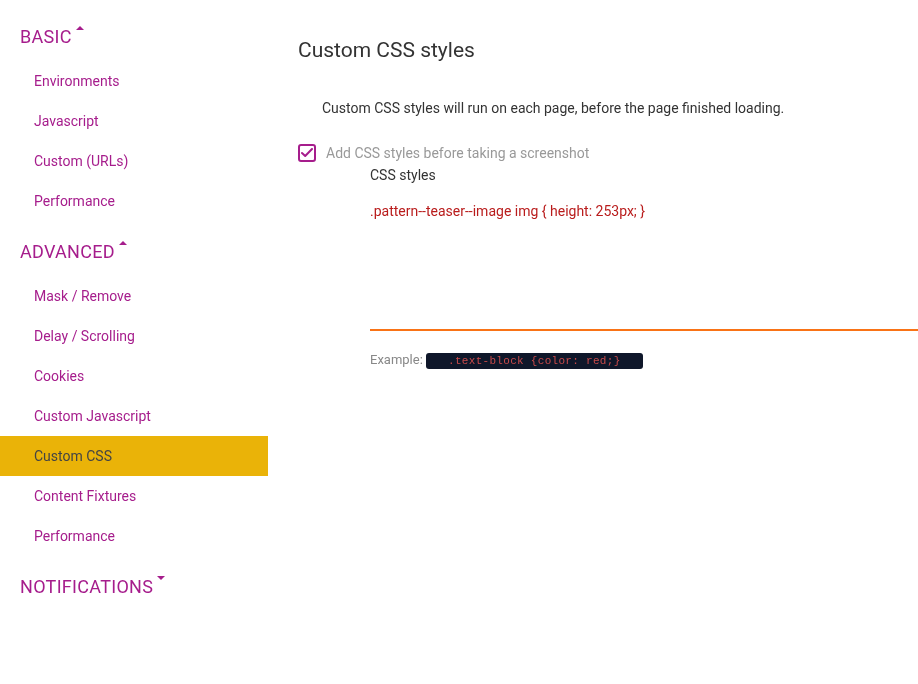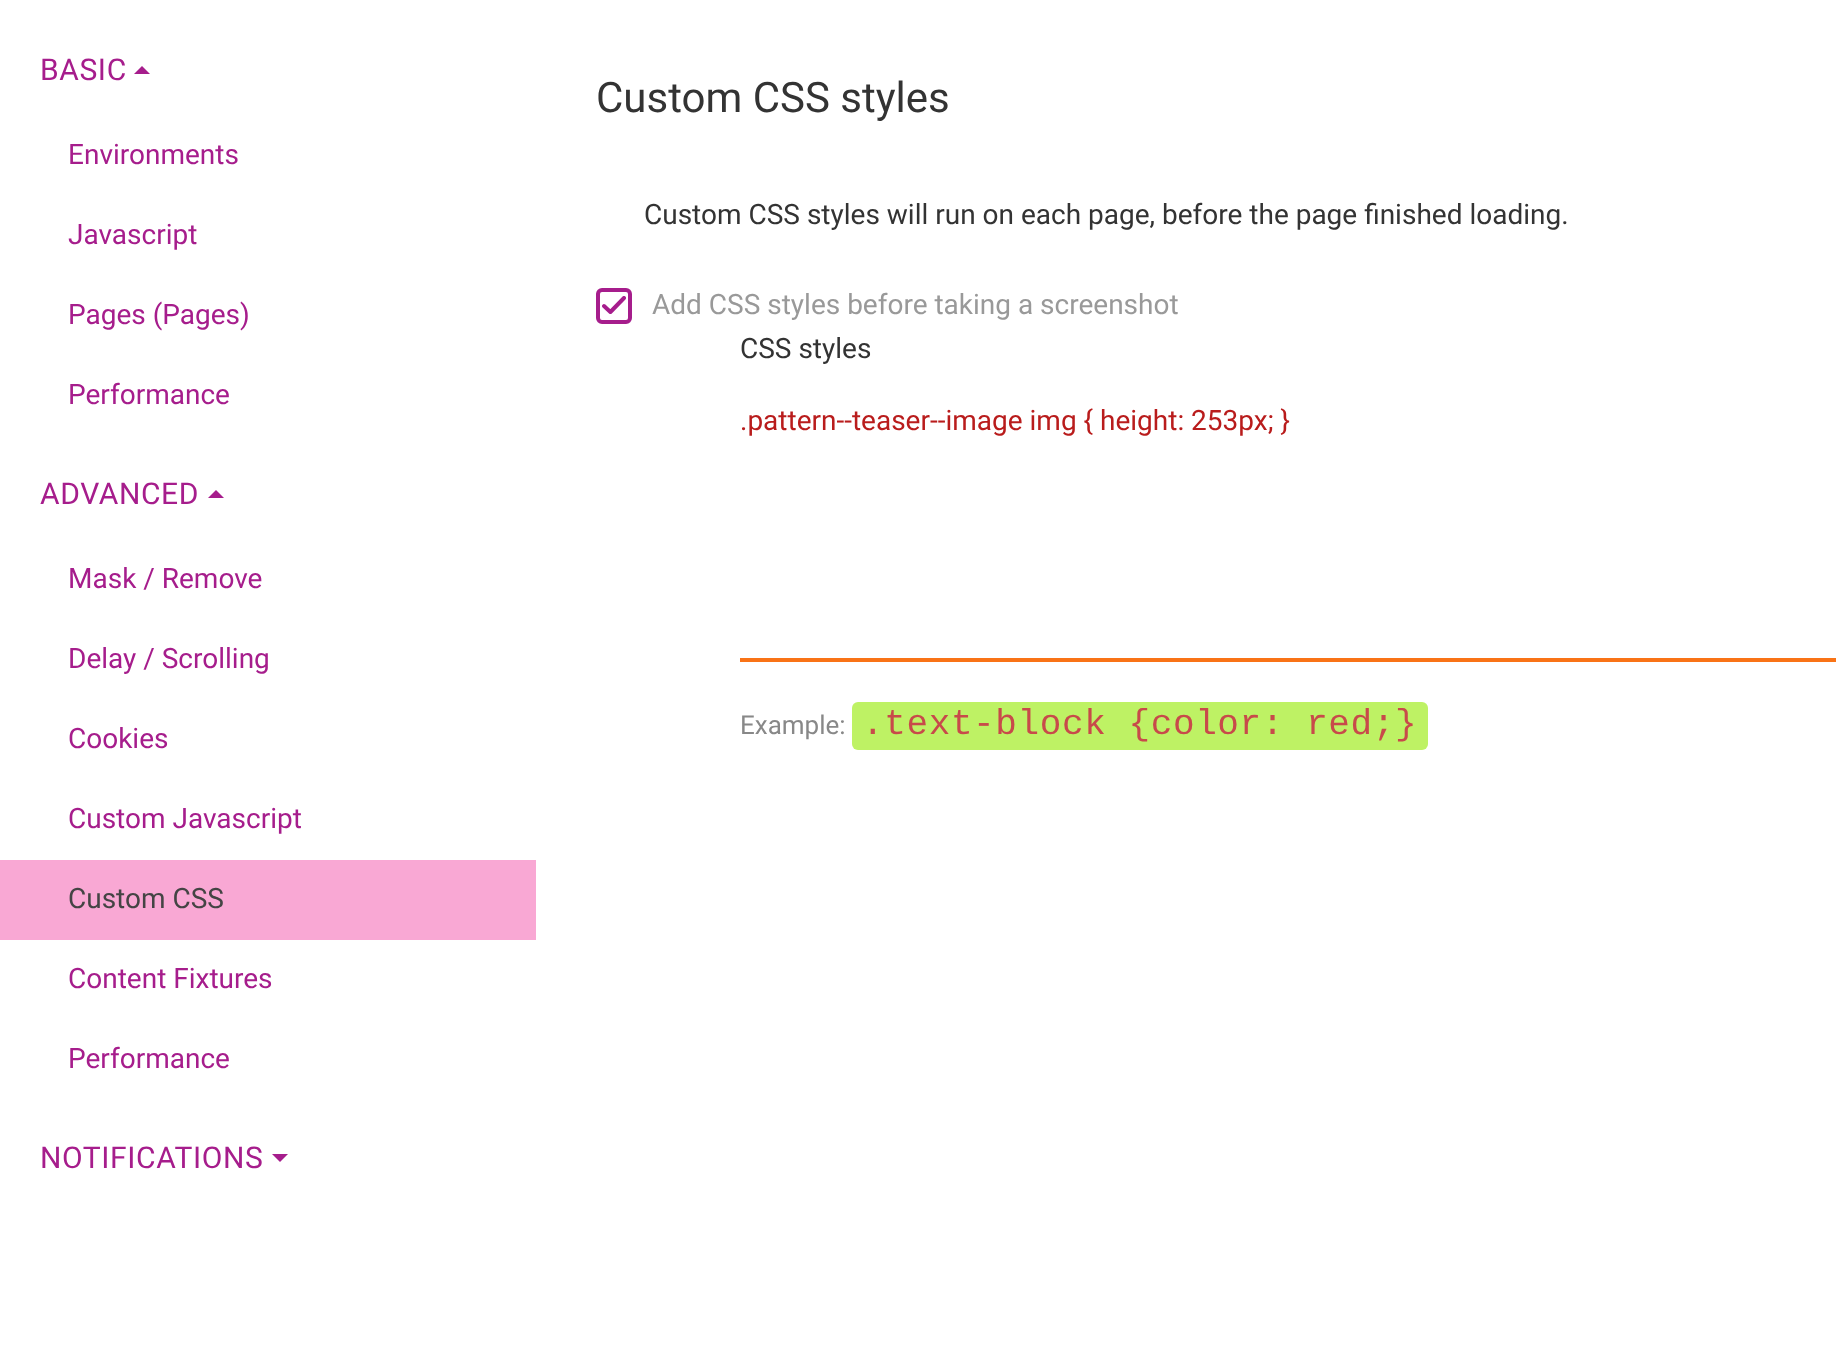--- a/index.html
+++ b/index.html
@@ -20,25 +20,24 @@
       width: 100%;
       height: 100%;
     }
     .sidebar {
       width: 268px;
       padding-top: 18px;
       flex-shrink: 0;
     }
     .section-header {
       display: flex;
-      align-items: center;
       gap: 4px;
       padding: 8px 20px;
       color: #a61d8c;
-      font-size: 15px;
+      font-size: 18px;
       letter-spacing: 0.3px;
       cursor: pointer;
     }
     .caret {
       display: inline-block;
       width: 0;
       height: 0;
       vertical-align: middle;
     }
     .caret-up {
@@ -55,21 +54,21 @@
       list-style: none;
       padding: 6px 0 12px 0;
     }
     .nav-item {
       padding: 12px 20px 12px 34px;
       color: #a61d8c;
       font-size: 14px;
       cursor: pointer;
     }
     .nav-item.active {
-      background: #f9a8d4;
+      background: #eab308;
       color: #444;
       padding-left: 34px;
       margin-left: 4px;
       padding-right: 16px;
     }
     .nav-item.active {
       margin-left: 0;
     }
     .main {
       flex: 1;
@@ -132,25 +131,25 @@
       outline: none;
       line-height: 1.5;
     }
     .example-row {
       margin-top: 18px;
       font-size: 13px;
       color: #888;
     }
     .example-code {
       font-family: "SFMono-Regular", Consolas, "Liberation Mono", Menlo, monospace;
-      background: #bef264;
+      background: #0f172a;
       color: #c84a4a;
-      padding: 2px 5px;
+      padding: 2px 22px;
       border-radius: 3px;
-      font-size: 18px;
+      font-size: 11px;
       letter-spacing: 0.3px;
     }
   </style>
 </head>
 <body>
 
 <div class="container">
   <nav class="sidebar">
 
     <div class="section-header">
@@ -158,21 +157,21 @@
       <span class="caret caret-up"></span>
     </div>
     <ul class="nav-list">
       <li class="nav-item">
         <span>Environments</span>
       </li>
       <li class="nav-item">
         <span>Javascript</span>
       </li>
       <li class="nav-item">
-        <span>Pages (Pages)</span>
+        <span>Custom (URLs)</span>
       </li>
       <li class="nav-item">
         <span>Performance</span>
       </li>
     </ul>
 
     <div class="section-header">
       <span>ADVANCED</span>
       <span class="caret caret-up"></span>
     </div>

